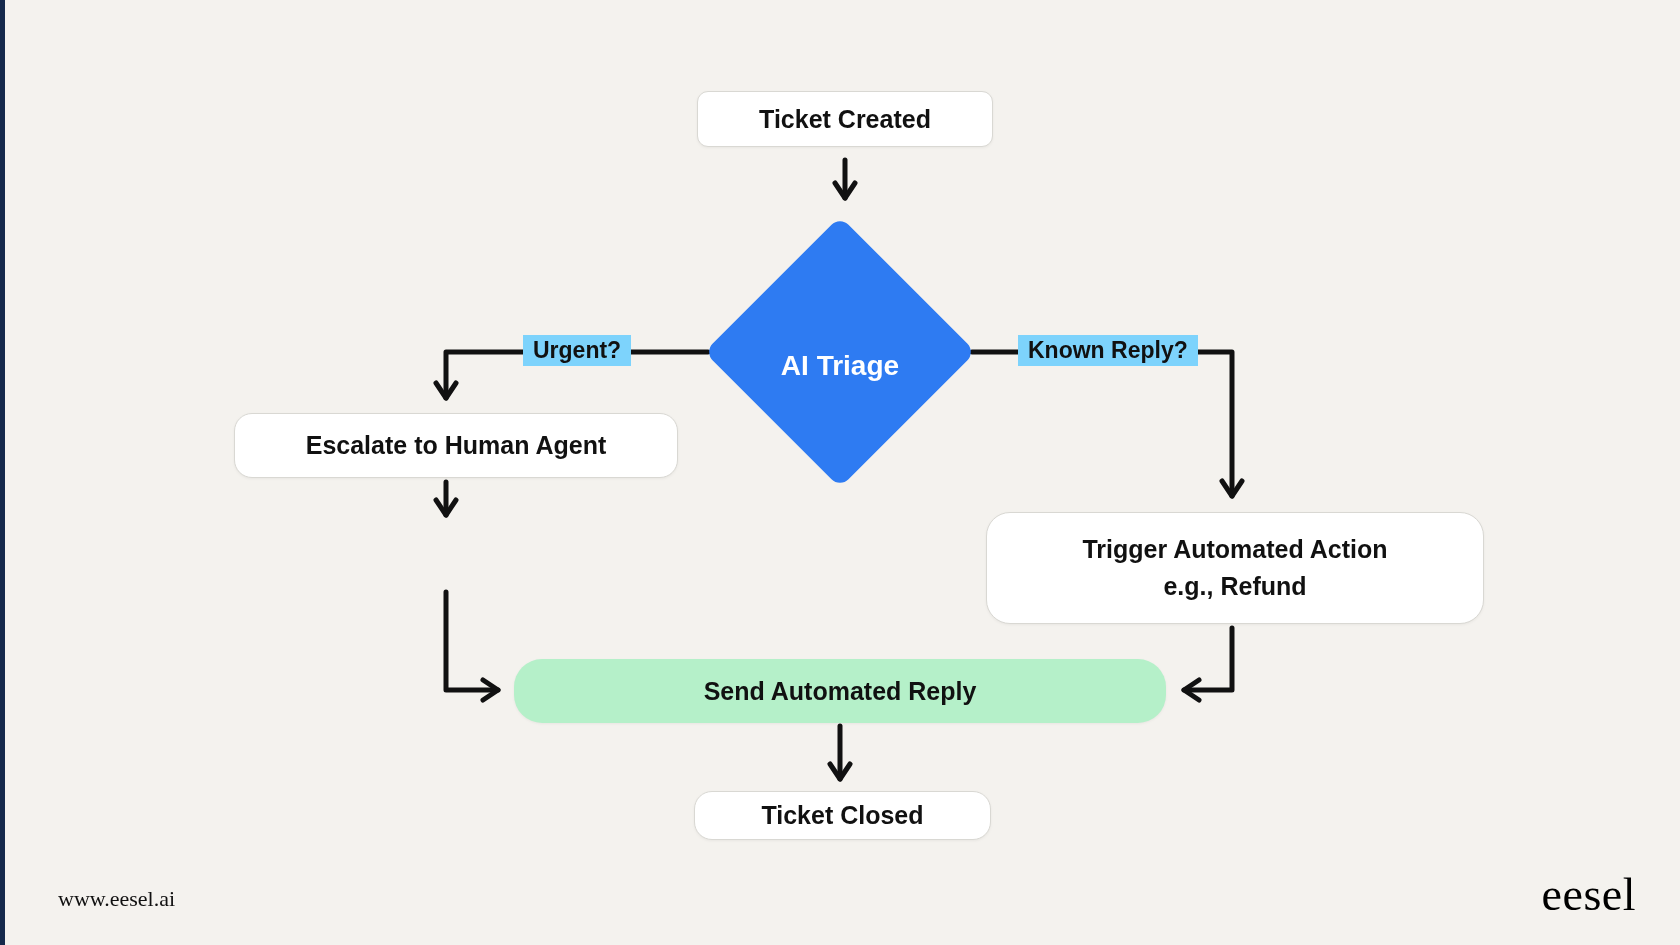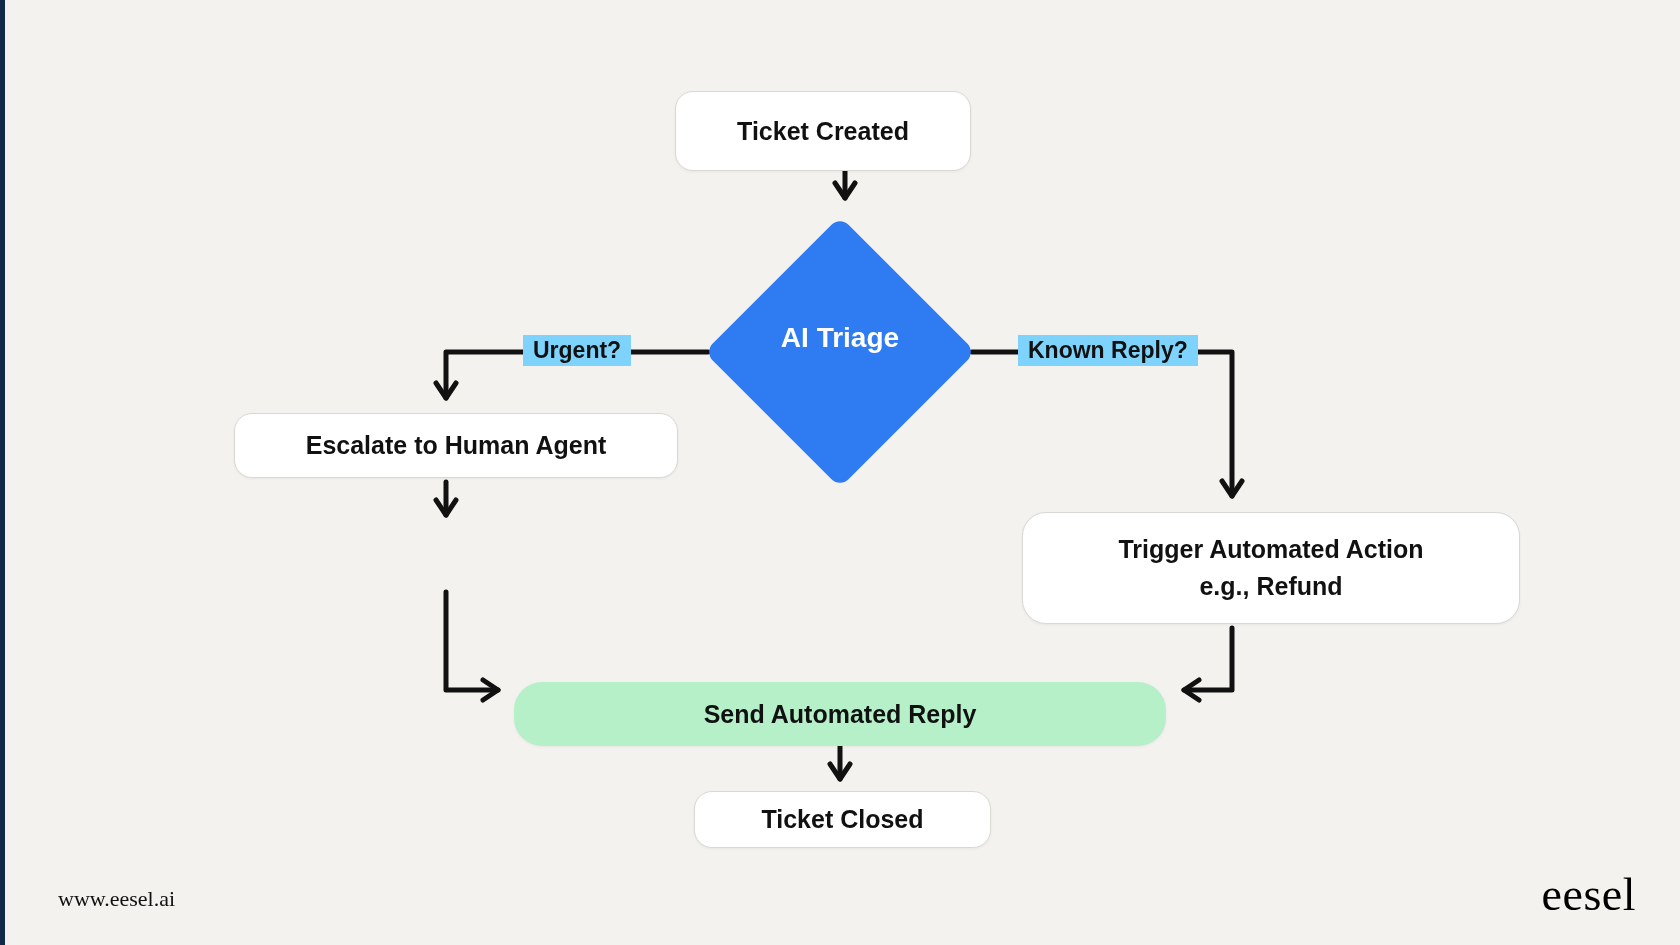--- a/index.html
+++ b/index.html
@@ -64,21 +64,21 @@
     width: 192px; height: 192px;
     background: #2e7bf2;
     border-radius: 12px;
     transform: rotate(45deg);
   }
   #diamond-label {
     position: absolute;
     left: 714px; top: 322px;
     width: 252px; height: 60px;
     display: flex;
-    align-items: flex-start;
+    align-items: flex-end;
     justify-content: center;
     color: #ffffff;
     font-weight: bold;
     font-size: 28px;
   }
   .edge-label {
     position: absolute;
     background: #7dd3fc;
     padding: 2px 10px;
     color: #111111;
@@ -118,21 +118,21 @@
     </defs>
     <path class="connector" d="M 845,160 L 845,198" marker-end="url(#arrowhead)"></path>
     <path class="connector" d="M 708,352 L 446,352 L 446,398" marker-end="url(#arrowhead)"></path>
     <path class="connector" d="M 972,352 L 1232,352 L 1232,496" marker-end="url(#arrowhead)"></path>
     <path class="connector" d="M 446,482 L 446,515" marker-end="url(#arrowhead)"></path>
     <path class="connector" d="M 446,592 L 446,690 L 498,690" marker-end="url(#arrowhead)"></path>
     <path class="connector" d="M 1232,628 L 1232,690 L 1184,690" marker-end="url(#arrowhead)"></path>
     <path class="connector" d="M 840,726 L 840,779" marker-end="url(#arrowhead)"></path>
   </svg>
 
-  <div class="node" style="left:675px; top:91px; width:296px; height:80px;">
+  <div class="node" style="left:697px; top:91px; width:296px; height:56px;border-radius:11px;">
     <span>Ticket Created</span>
   </div>
 
   <div id="diamond-shape"></div>
   <div id="diamond-label">
     <span>AI Triage</span>
   </div>
 
   <div class="edge-label" style="left:523px; top:335px;">
     <span>Urgent?</span>
@@ -140,29 +140,29 @@
 
   <div class="edge-label" style="left:1018px; top:335px;">
     <span>Known Reply?</span>
   </div>
 
   <div class="node" style="left:234px; top:413px; width:444px; height:65px;">
     <span>Escalate to Human Agent</span>
   </div>
 
 
-  <div class="node multiline" style="left:986px; top:512px; width:498px; height:112px;margin-left:36px;">
+  <div class="node multiline" style="left:986px; top:512px; width:498px; height:112px;">
     <span>Trigger Automated Action</span>
     <span>e.g., Refund</span>
   </div>
 
-  <div class="node green" style="left:514px; top:659px; width:652px; height:64px;margin-top:23px;">
+  <div class="node green" style="left:514px; top:659px; width:652px; height:64px;">
     <span>Send Automated Reply</span>
   </div>
 
-  <div class="node" style="left:694px; top:791px; width:297px; height:57px;">
+  <div class="node" style="left:694px; top:791px; width:297px; height:49px;">
     <span>Ticket Closed</span>
   </div>
 
   <div id="footer-url">www.eesel.ai</div>
   <div id="brand-logo">eesel</div>
 
 </div>
 
 </body></html>

